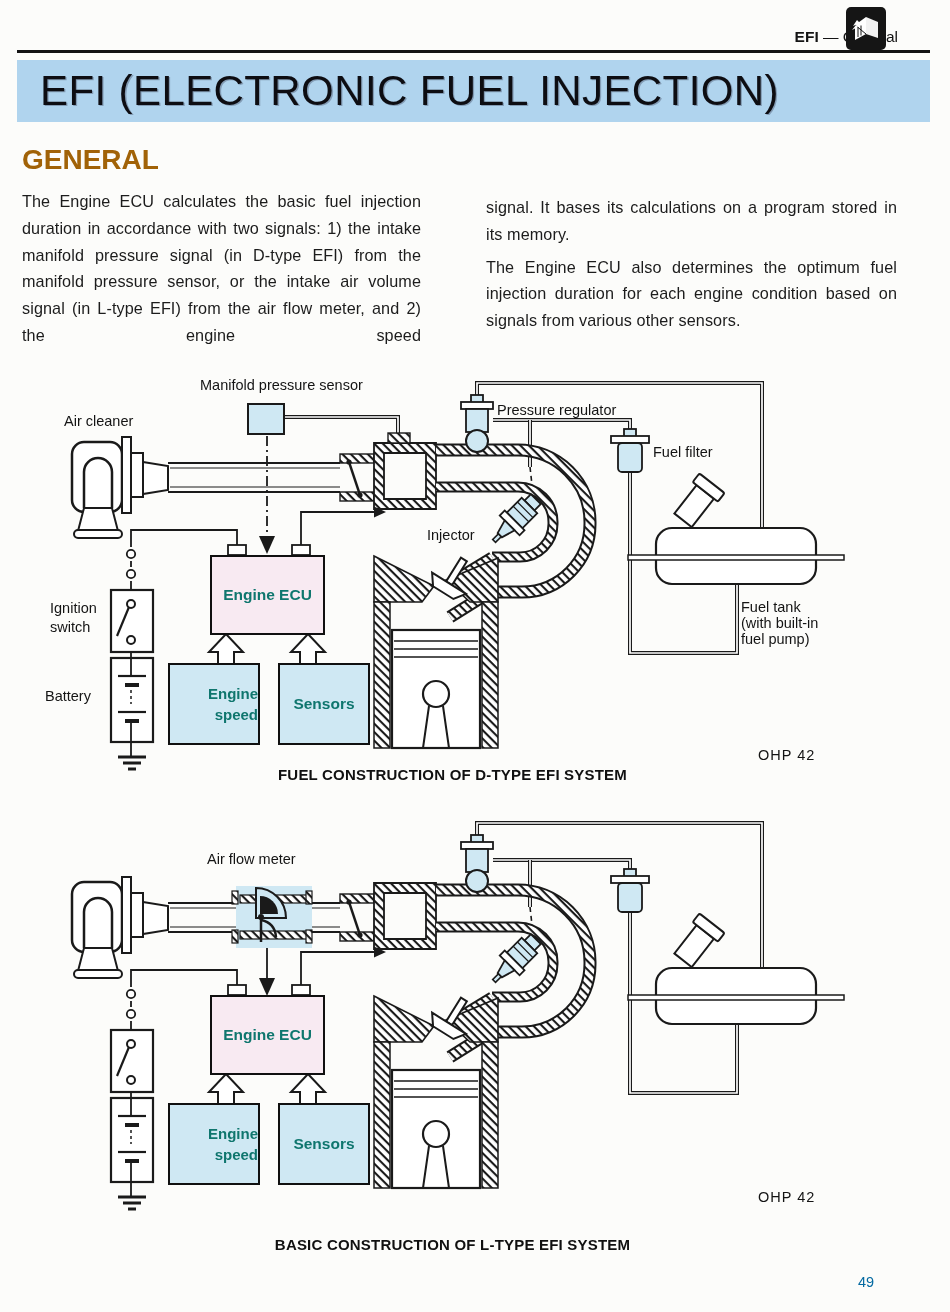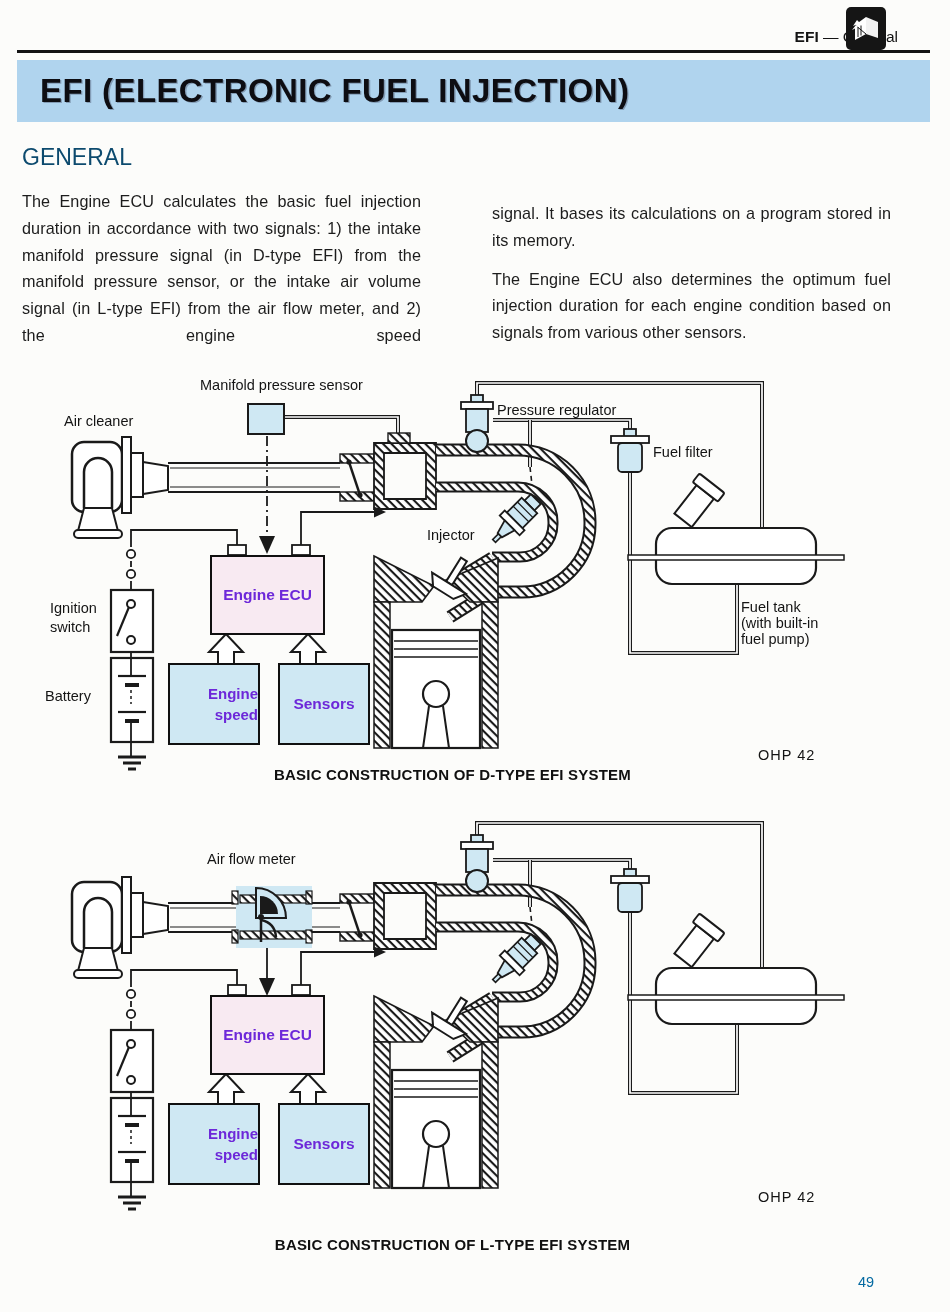--- a/index.html
+++ b/index.html
@@ -4,31 +4,31 @@
 <style>
   html,body{margin:0;padding:0;background:#e8e8e8;}
   .page{position:relative;width:950px;height:1312px;background:#fcfcfa;
         font-family:"Liberation Sans",sans-serif;color:#1a1a1a;overflow:hidden;margin:0 auto;}
   .abs{position:absolute;}
   .hdr-title{position:absolute;top:28px;left:0;width:898px;text-align:right;
              font-size:15.5px;color:#141414;}
   .hdr-title b{font-weight:bold;}
   .rule{position:absolute;top:50px;left:17px;width:913px;height:3px;background:#141414;}
   .banner{position:absolute;top:60px;left:17px;width:913px;height:62px;display:flex;align-items:center;}
-  .banner-text{margin-left:23px;font-size:33px;font-weight:700;letter-spacing:.4px;color:#0d0d12;
+  .banner-text{margin-left:23px;font-size:42px;font-weight:400;letter-spacing:.4px;color:#0d0d12;
                text-shadow:1.3px .6px 0 rgba(25,25,50,.30);}
-  .h-general{position:absolute;top:144px;left:22px;font-size:23px;font-weight:400;color:#0c4a6e;}
+  .h-general{position:absolute;top:144px;left:22px;font-size:28px;font-weight:700;color:#a16207;}
   .bodycol{position:absolute;top:188px;font-size:16.2px;line-height:26.8px;letter-spacing:.1px;
            text-align:justify;color:#1c1c1c;}
   .bodycol.left{left:22px;width:399px;text-align-last:justify;}
   .bodycol.right{left:480px;width:423px;}
-  .bodycol.right p{margin:12px;text-align:justify;}
+  .bodycol.right p{margin:6px;text-align:justify;}
   .lbl{position:absolute;font-size:14.5px;white-space:nowrap;color:#141414;}
   .box{position:absolute;border:2px solid #101010;box-sizing:border-box;display:flex;
-       align-items:center;justify-content:center;font-weight:bold;font-size:15.5px;color:#6d28d9;}
+       align-items:center;justify-content:center;font-weight:bold;font-size:15.5px;color:#0f766e;}
   .box.blue{background:#cfe8f3;}
   .box.pink{background:#f8eaf2;}
   .box.twolines{flex-direction:column;align-items:flex-end;justify-content:center;
                 padding-left:18px;line-height:21px;font-size:15px;}
   .cap{position:absolute;left:115px;width:675px;text-align:center;font-weight:bold;
        font-size:15px;letter-spacing:.2px;color:#101010;}
   .ohp{position:absolute;font-size:14.5px;color:#141414;letter-spacing:1px;}
   .pgnum{position:absolute;font-size:14.5px;color:#0369a1;}
   svg{position:absolute;left:0;}
 </style>
@@ -230,21 +230,21 @@
   <div class="lbl" style="left:497px;top:402px">Pressure regulator</div>
   <div class="lbl" style="left:653px;top:444px">Fuel filter</div>
   <div class="lbl" style="left:427px;top:527px">Injector</div>
   <div class="lbl" style="left:50px;top:600px">Ignition</div>
   <div class="lbl" style="left:50px;top:619px">switch</div>
   <div class="lbl" style="left:45px;top:688px">Battery</div>
   <div class="lbl" style="left:741px;top:599px">Fuel tank</div>
   <div class="lbl" style="left:741px;top:615px">(with built-in</div>
   <div class="lbl" style="left:741px;top:631px">fuel pump)</div>
   <div class="ohp" style="left:758px;top:747px">OHP 42</div>
-  <div class="cap" style="top:766px">BASIC CONSTRUCTION OF D-TYPE EFI SYSTEM</div>
+  <div class="cap" style="top:766px">FUEL CONSTRUCTION OF D-TYPE EFI SYSTEM</div>
 
   <svg style="top:810px" width="950" height="430" viewBox="0 810 950 430">
     <g transform="translate(0,440)" stroke-linecap="butt" stroke-linejoin="miter">
       <g>
         <path d="M477,396 V383 H762 V528" stroke="#1a1a1a" stroke-width="4" fill="none"></path>
         <path d="M477,396 V383 H762 V528" stroke="#ffffff" stroke-width="1.7" fill="none"></path>
         <path d="M493,420 H630 V437" stroke="#1a1a1a" stroke-width="4" fill="none"></path>
         <path d="M493,420 H630 V437" stroke="#ffffff" stroke-width="1.7" fill="none"></path>
         <path d="M530,420 V467" stroke="#1a1a1a" stroke-width="4" fill="none"></path>
         <path d="M530,420 V467" stroke="#ffffff" stroke-width="1.7" fill="none"></path>

